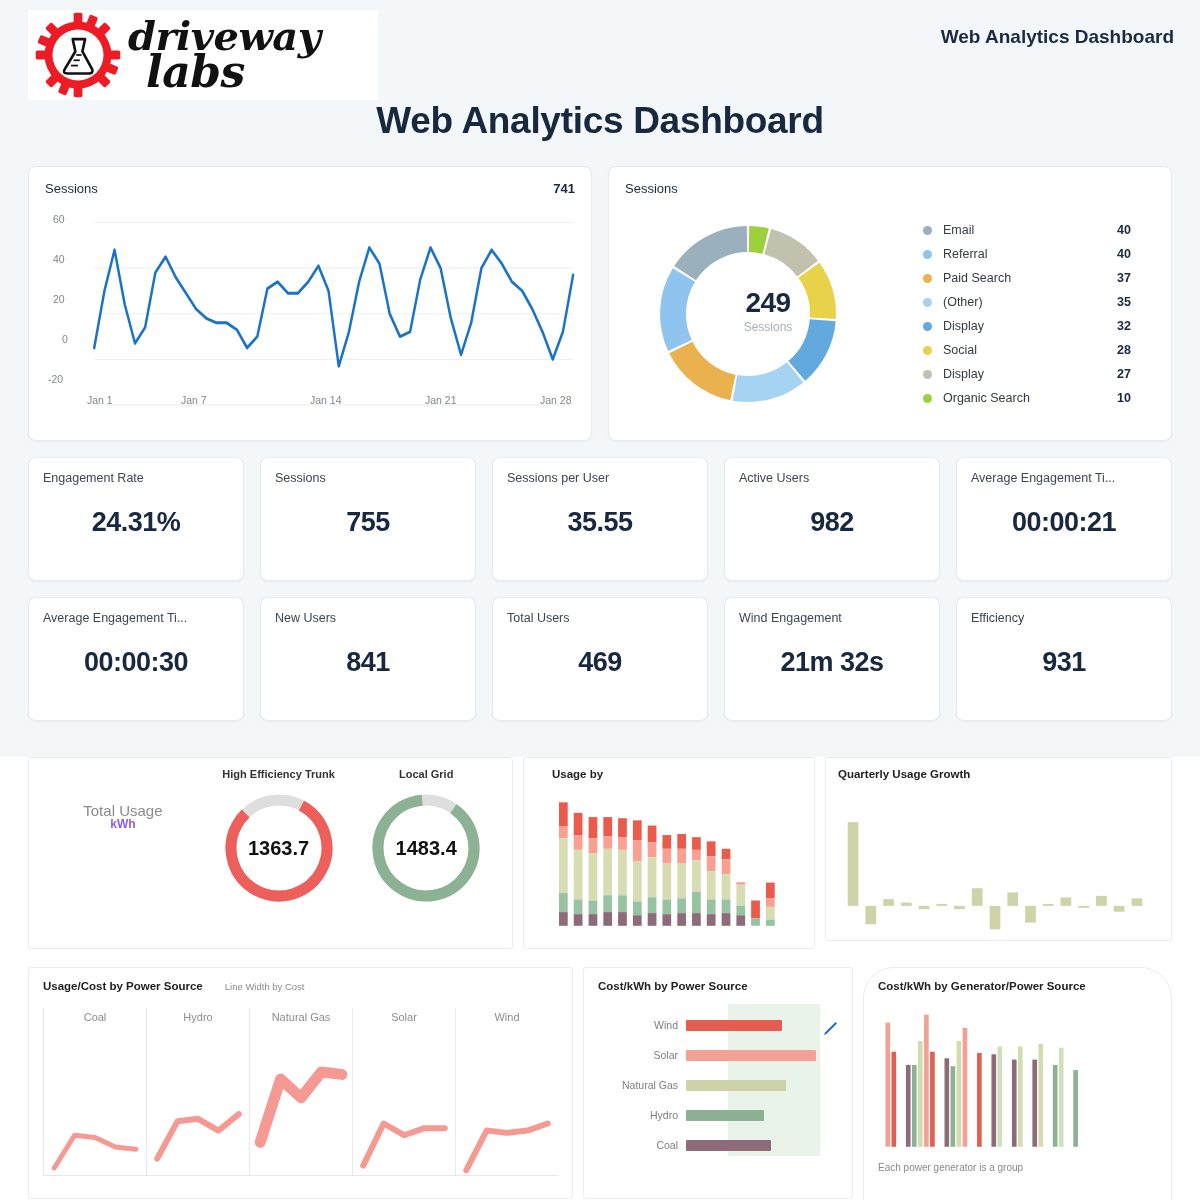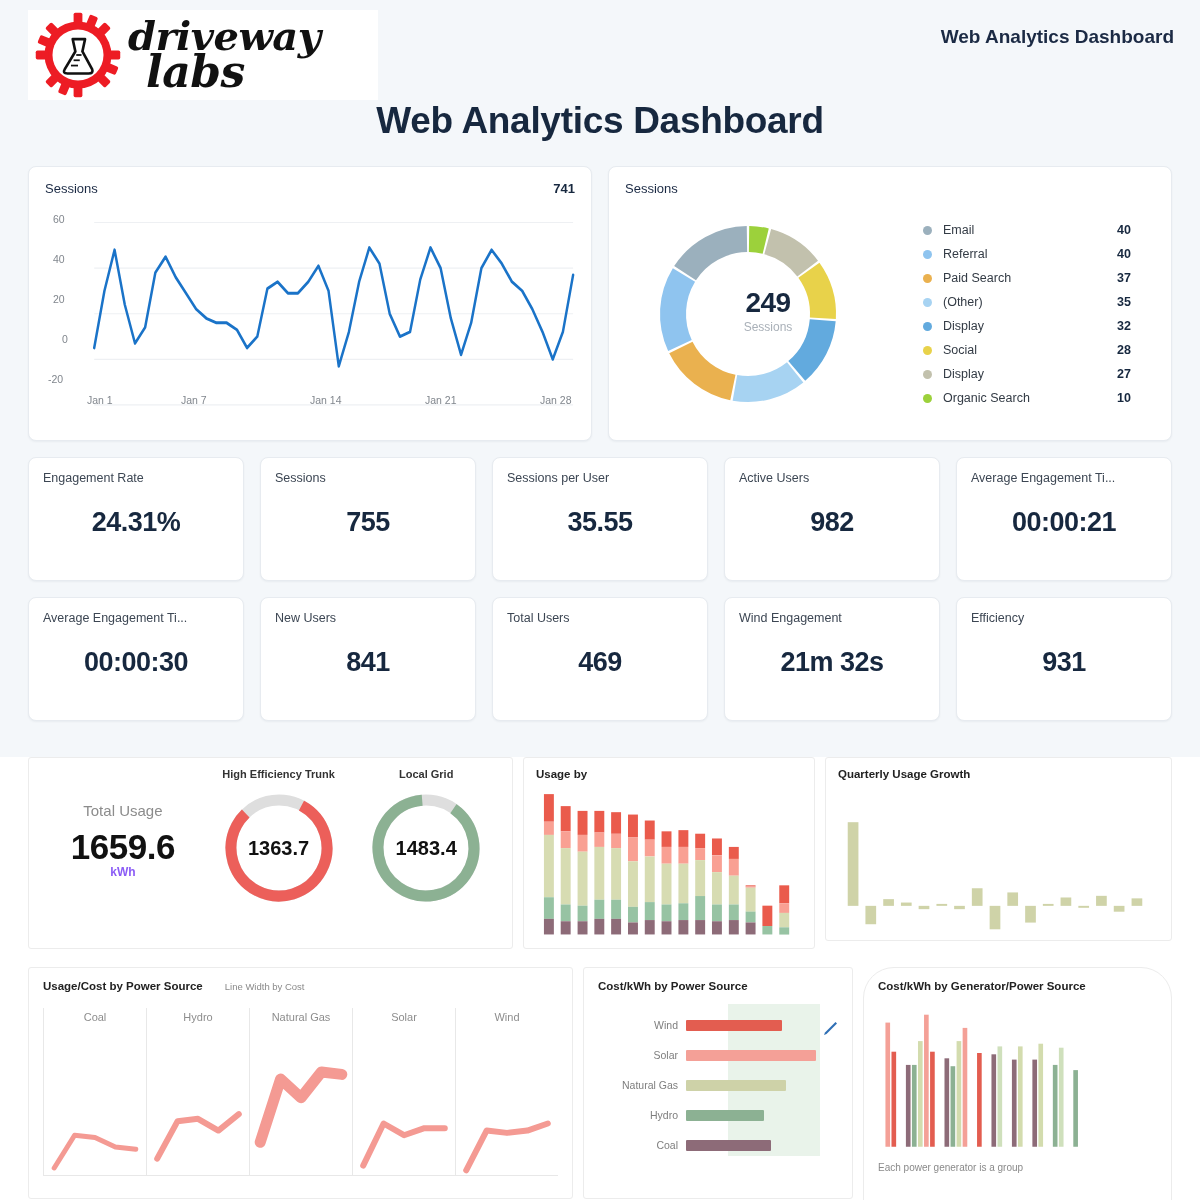--- a/index.html
+++ b/index.html
@@ -114,21 +114,21 @@
   .totals .t-val { font-size: 35px; font-weight: bold; color: #111; margin-top: 8px; letter-spacing: -0.5px;}
   .totals .t-unit { font-size: 12px; font-weight: bold; color: #8b5cf6; margin-top: -2px;}
   .gauge-col { width: 155px; text-align: center; }
   .gauge-cap { font-size: 11px; font-weight: bold; color: #333; }
   .gauge-holder { position: relative; width: 116px; height: 116px; margin: 10px auto 0; }
   .gauge-val {
     position: absolute; inset: 0; display: flex; align-items: center; justify-content: center;
     font-size: 20px; font-weight: bold; color: #111;
   }
 
-  .stack-card { width: 292px; height: 192px; padding: 10px 12px; }
+  .stack-card { width: 292px; height: 192px; padding: 10px 28px; }
   .wfall-card { flex: 1; height: 184px; padding: 10px 12px; }
   .plot { margin-top: 10px; }
 
   .erow2 { display: flex; gap: 10px; margin-top: 18px; }
   .spark-card { width: 545px; height: 232px; padding: 12px 14px; }
   .spark-grid { display: flex; margin-top: 16px; height: 168px; border-bottom: 1px solid #e8e8e8; }
   .spark-cell { flex: 1; border-left: 1px solid #e8e8e8; position: relative; }
   .spark-cell:first-child { border-left: 1px solid #e8e8e8; }
   .spark-cap { text-align: center; font-size: 11px; color: #8d8d8d; padding-top: 3px; }
   .spark-svg { position: absolute; left: 0; right: 0; bottom: 0; height: 130px; width: 100%; }
@@ -338,21 +338,20 @@
     </div>
 </div>
 
 <div class="energy-zone">
 
   <div class="erow">
 
     <div class="ecard gauges-card">
       <div class="totals">
         <div class="t-lbl">Total Usage</div>
-        <div class="t-val">1659.6</div>
         <div class="t-unit">kWh</div>
       </div>
       <div class="gauge-col">
         <div class="gauge-cap">High Efficiency Trunk</div>
         <div class="gauge-holder">
           <svg viewBox="0 0 116 116">
             <circle cx="58" cy="58" r="48" fill="none" stroke="#dedede" stroke-width="11"></circle>
             <circle cx="58" cy="58" r="48" fill="none" stroke="#ec5f5a" stroke-width="11" stroke-dasharray="241 60" stroke-dashoffset="0" transform="rotate(-62 58 58)"></circle>
           </svg>
           <div class="gauge-val">1363.7</div>

